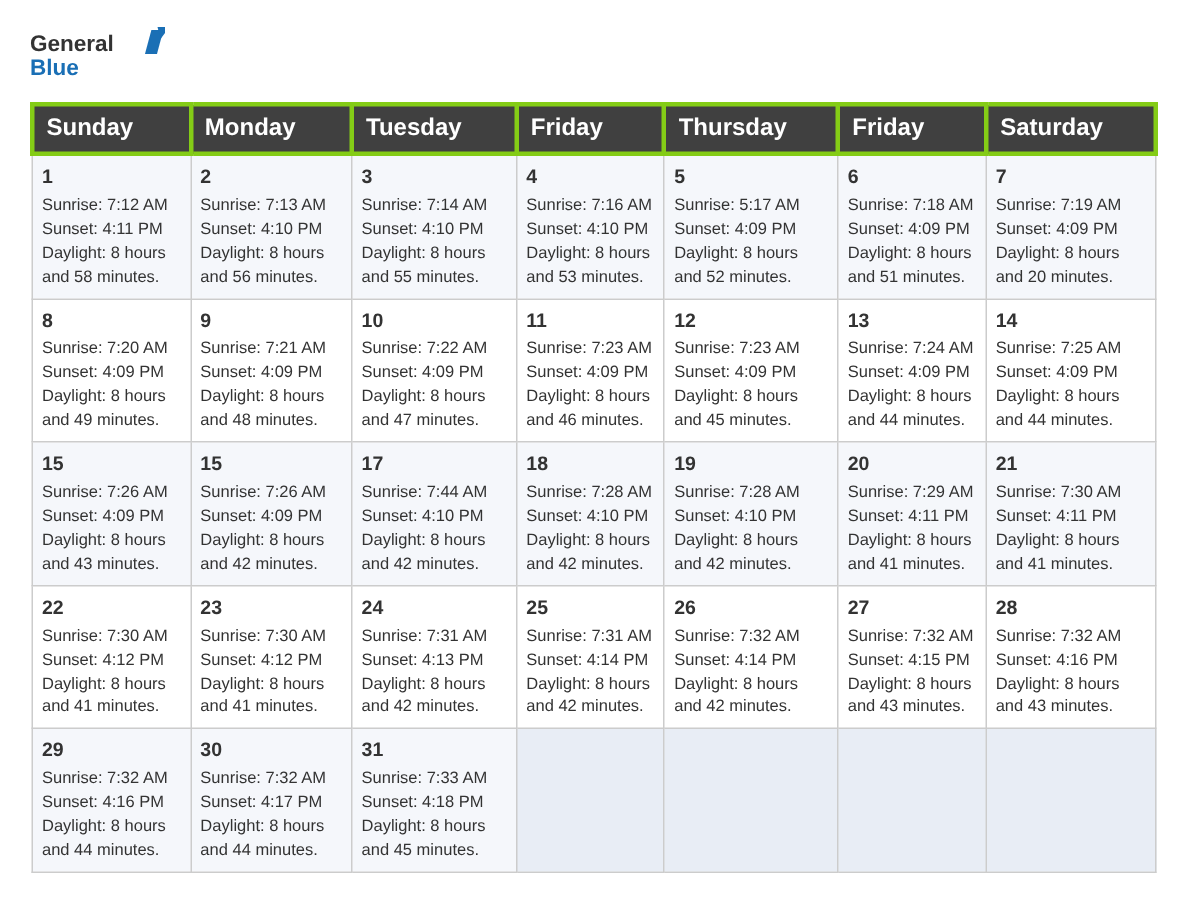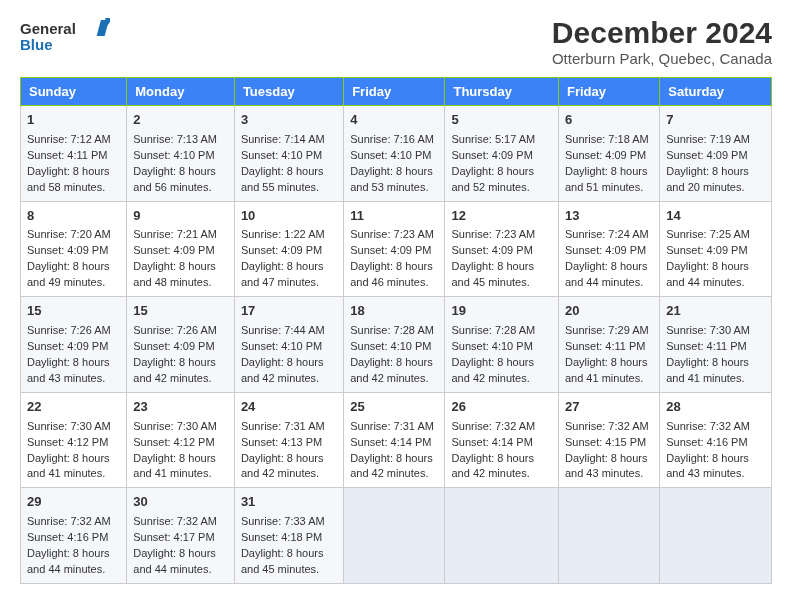--- a/index.html
+++ b/index.html
@@ -32,27 +32,27 @@
     .subtitle {
       font-size: 15px;
       color: #555;
     }
     table {
       width: 100%;
       border-collapse: collapse;
       font-size: 11px;
     }
     thead th {
-      background-color: #3b82f6;
+      background-color: #404040;
       color: #fff;
       font-weight: bold;
-      font-size: 13px;
+      font-size: 16px;
       padding: 6px 8px;
       text-align: left;
-      border: 1px solid #84cc16;
+      border: 3px solid #84cc16;
     }
     tbody td {
       border: 1px solid #ccc;
       padding: 5px 6px;
       vertical-align: top;
       background: #fff;
       color: #333;
       line-height: 1.45;
     }
     tbody tr:nth-child(odd) td {
@@ -77,24 +77,20 @@
 
 <div class="header-area">
   <div class="logo">
     <svg width="90" height="42" viewBox="0 0 90 42">
       <text x="0" y="18" font-size="15" font-weight="bold" fill="#333" font-family="Arial">General</text>
       <text x="0" y="34" font-size="15" font-weight="bold" fill="#1a6fb5" font-family="Arial">Blue</text>
       <polygon points="82,4 90,4 90,20 82,20" fill="#1a6fb5" transform="skewX(-15)"></polygon>
       <polygon points="85,2 93,2 87,10" fill="#1a6fb5"></polygon>
     </svg>
   </div>
-  <div class="title-area">
-    <div class="main-title">December 2024</div>
-    <div class="subtitle">Otterburn Park, Quebec, Canada</div>
-  </div>
 </div>
 
 <table>
   <thead>
     <tr id="header-row">
         <th>Sunday</th>
         <th>Monday</th>
         <th>Tuesday</th>
         <th>Friday</th>
         <th>Thursday</th>
@@ -155,21 +151,21 @@
           <span>Daylight: 8 hours and 49 minutes.</span>
         </td>
         <td>
           <span class="day-num">9</span>
           <span>Sunrise: 7:21 AM</span><br>
           <span>Sunset: 4:09 PM</span><br>
           <span>Daylight: 8 hours and 48 minutes.</span>
         </td>
         <td>
           <span class="day-num">10</span>
-          <span>Sunrise: 1:22 AM</span><br>
+          <span>Sunrise: 7:22 AM</span><br>
           <span>Sunset: 4:09 PM</span><br>
           <span>Daylight: 8 hours and 47 minutes.</span>
         </td>
         <td>
           <span class="day-num">11</span>
           <span>Sunrise: 7:23 AM</span><br>
           <span>Sunset: 4:09 PM</span><br>
           <span>Daylight: 8 hours and 46 minutes.</span>
         </td>
         <td>

